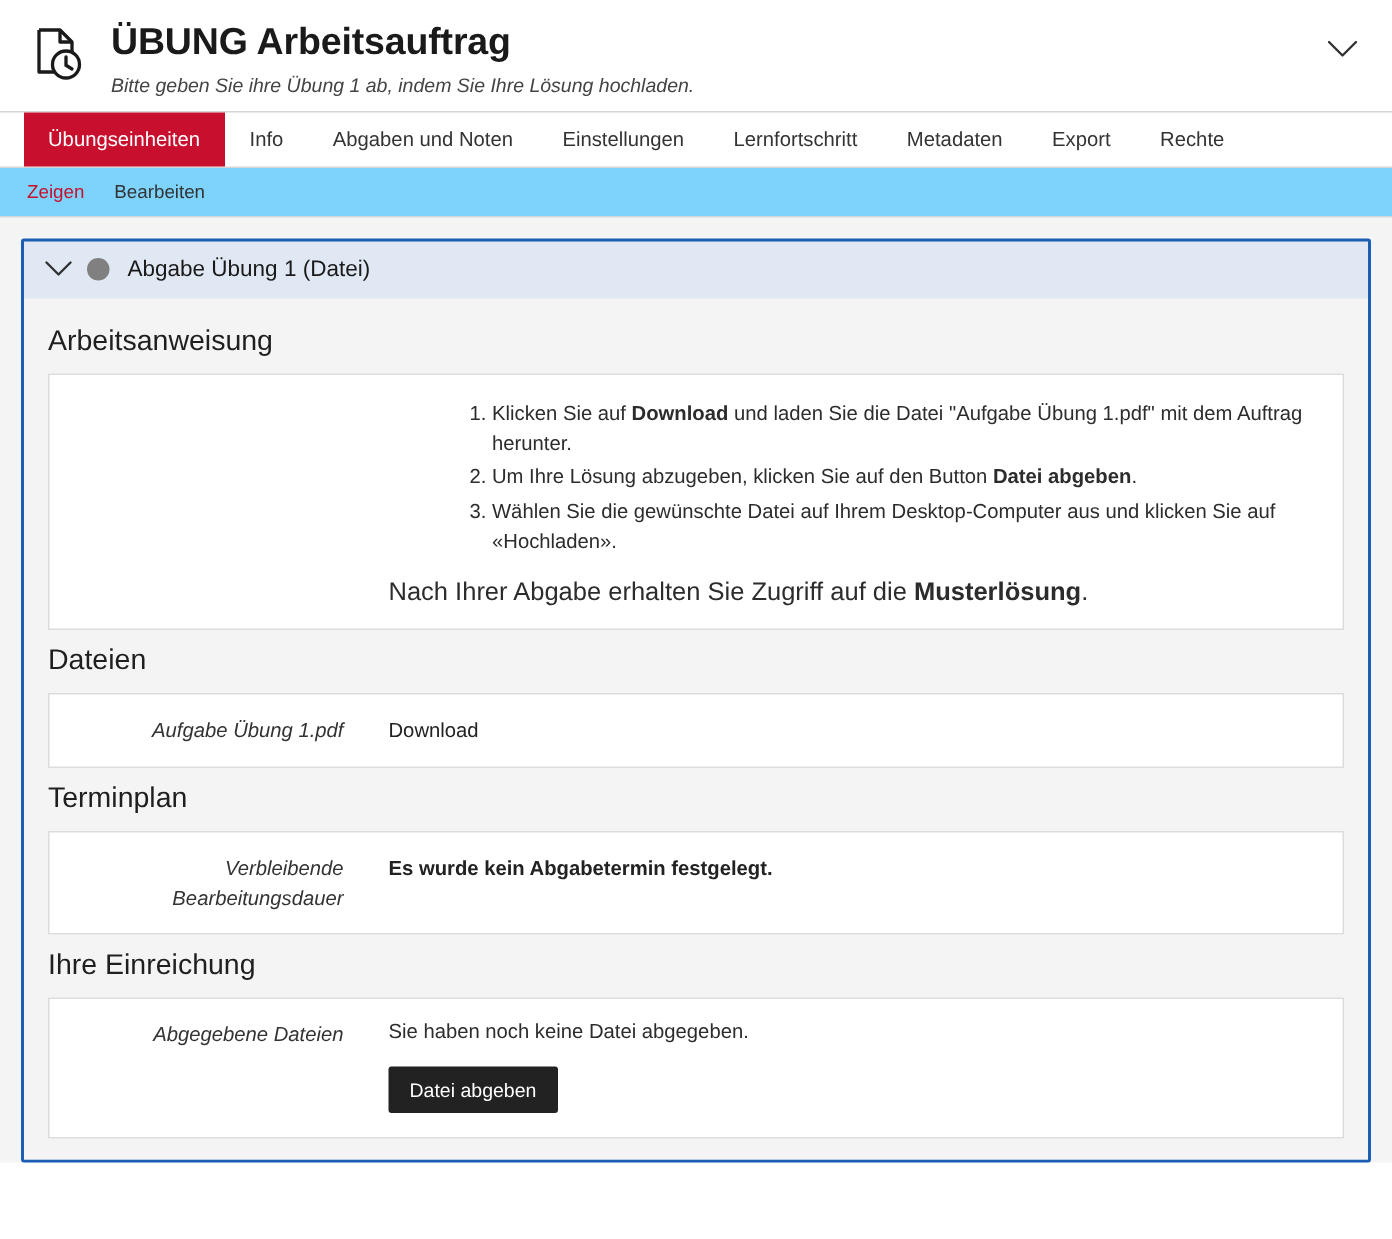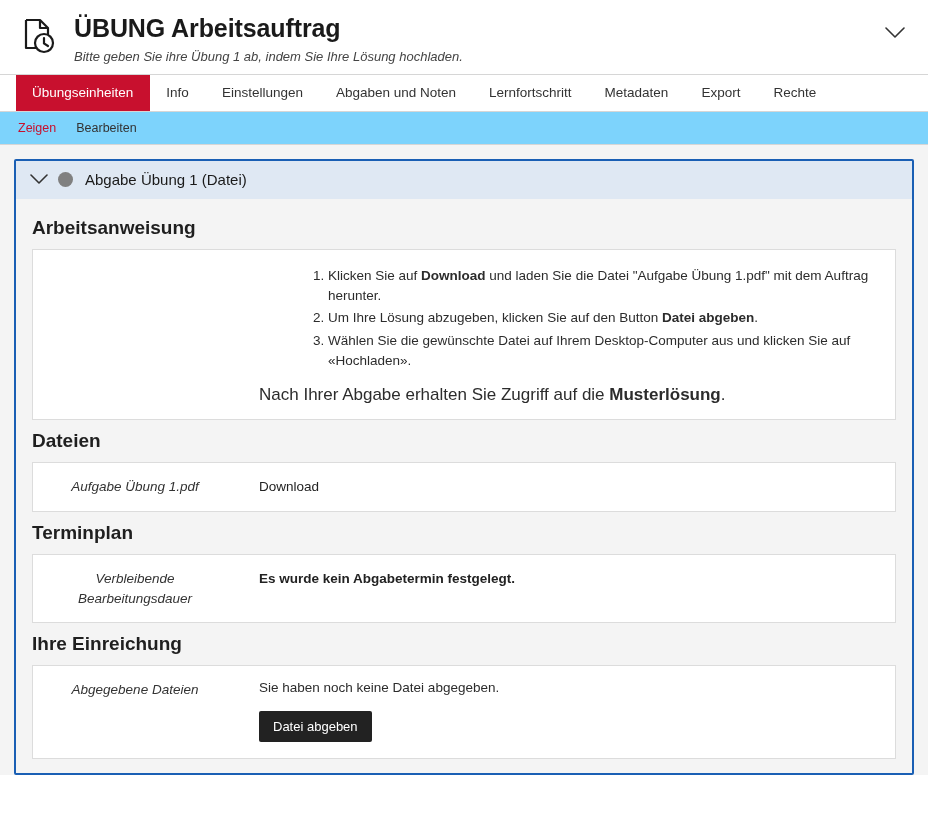--- a/index.html
+++ b/index.html
@@ -128,35 +128,35 @@
     font-size: 15px;
     color: #1a1a1a;
   }
 
   .panel-body {
     background: #f4f4f4;
     padding: 8px 16px 0 16px;
   }
   .section-title {
     font-size: 19px;
-    font-weight: bold;
+    font-weight: normal;
     color: #1f1f1f;
     margin: 10px 0 10px 0;
   }
 
   .card {
     background: #ffffff;
     border: 1px solid #dcdcdc;
     display: flex;
     padding: 0;
   }
   .card-label {
     width: 210px;
     flex: 0 0 210px;
-    text-align: center;
+    text-align: right;
     padding: 14px 14px 14px 8px;
     font-style: italic;
     font-size: 13.5px;
     color: #333;
     line-height: 1.45;
   }
   .card-value {
     flex: 1 1 auto;
     padding: 14px 14px 14px 16px;
     font-size: 13.5px;
@@ -229,22 +229,22 @@
     <div class="header-chevron">
       <svg width="20" height="12" viewBox="0 0 20 12">
         <path d="M1 1 L10 10 L19 1" stroke="#333" stroke-width="1.6" fill="none" stroke-linecap="round" stroke-linejoin="round"></path>
       </svg>
     </div>
   </div>
 
   <div class="tabbar">
     <div class="tab active">Übungseinheiten</div>
     <div class="tab">Info</div>
+    <div class="tab">Abgaben und Noten</div>
     <div class="tab">Einstellungen</div>
-    <div class="tab">Abgaben und Noten</div>
     <div class="tab">Lernfortschritt</div>
     <div class="tab">Metadaten</div>
     <div class="tab">Export</div>
     <div class="tab">Rechte</div>
   </div>
 
   <div class="subtabbar">
     <div class="subtab active">Zeigen</div>
     <div class="subtab">Bearbeiten</div>
   </div>

